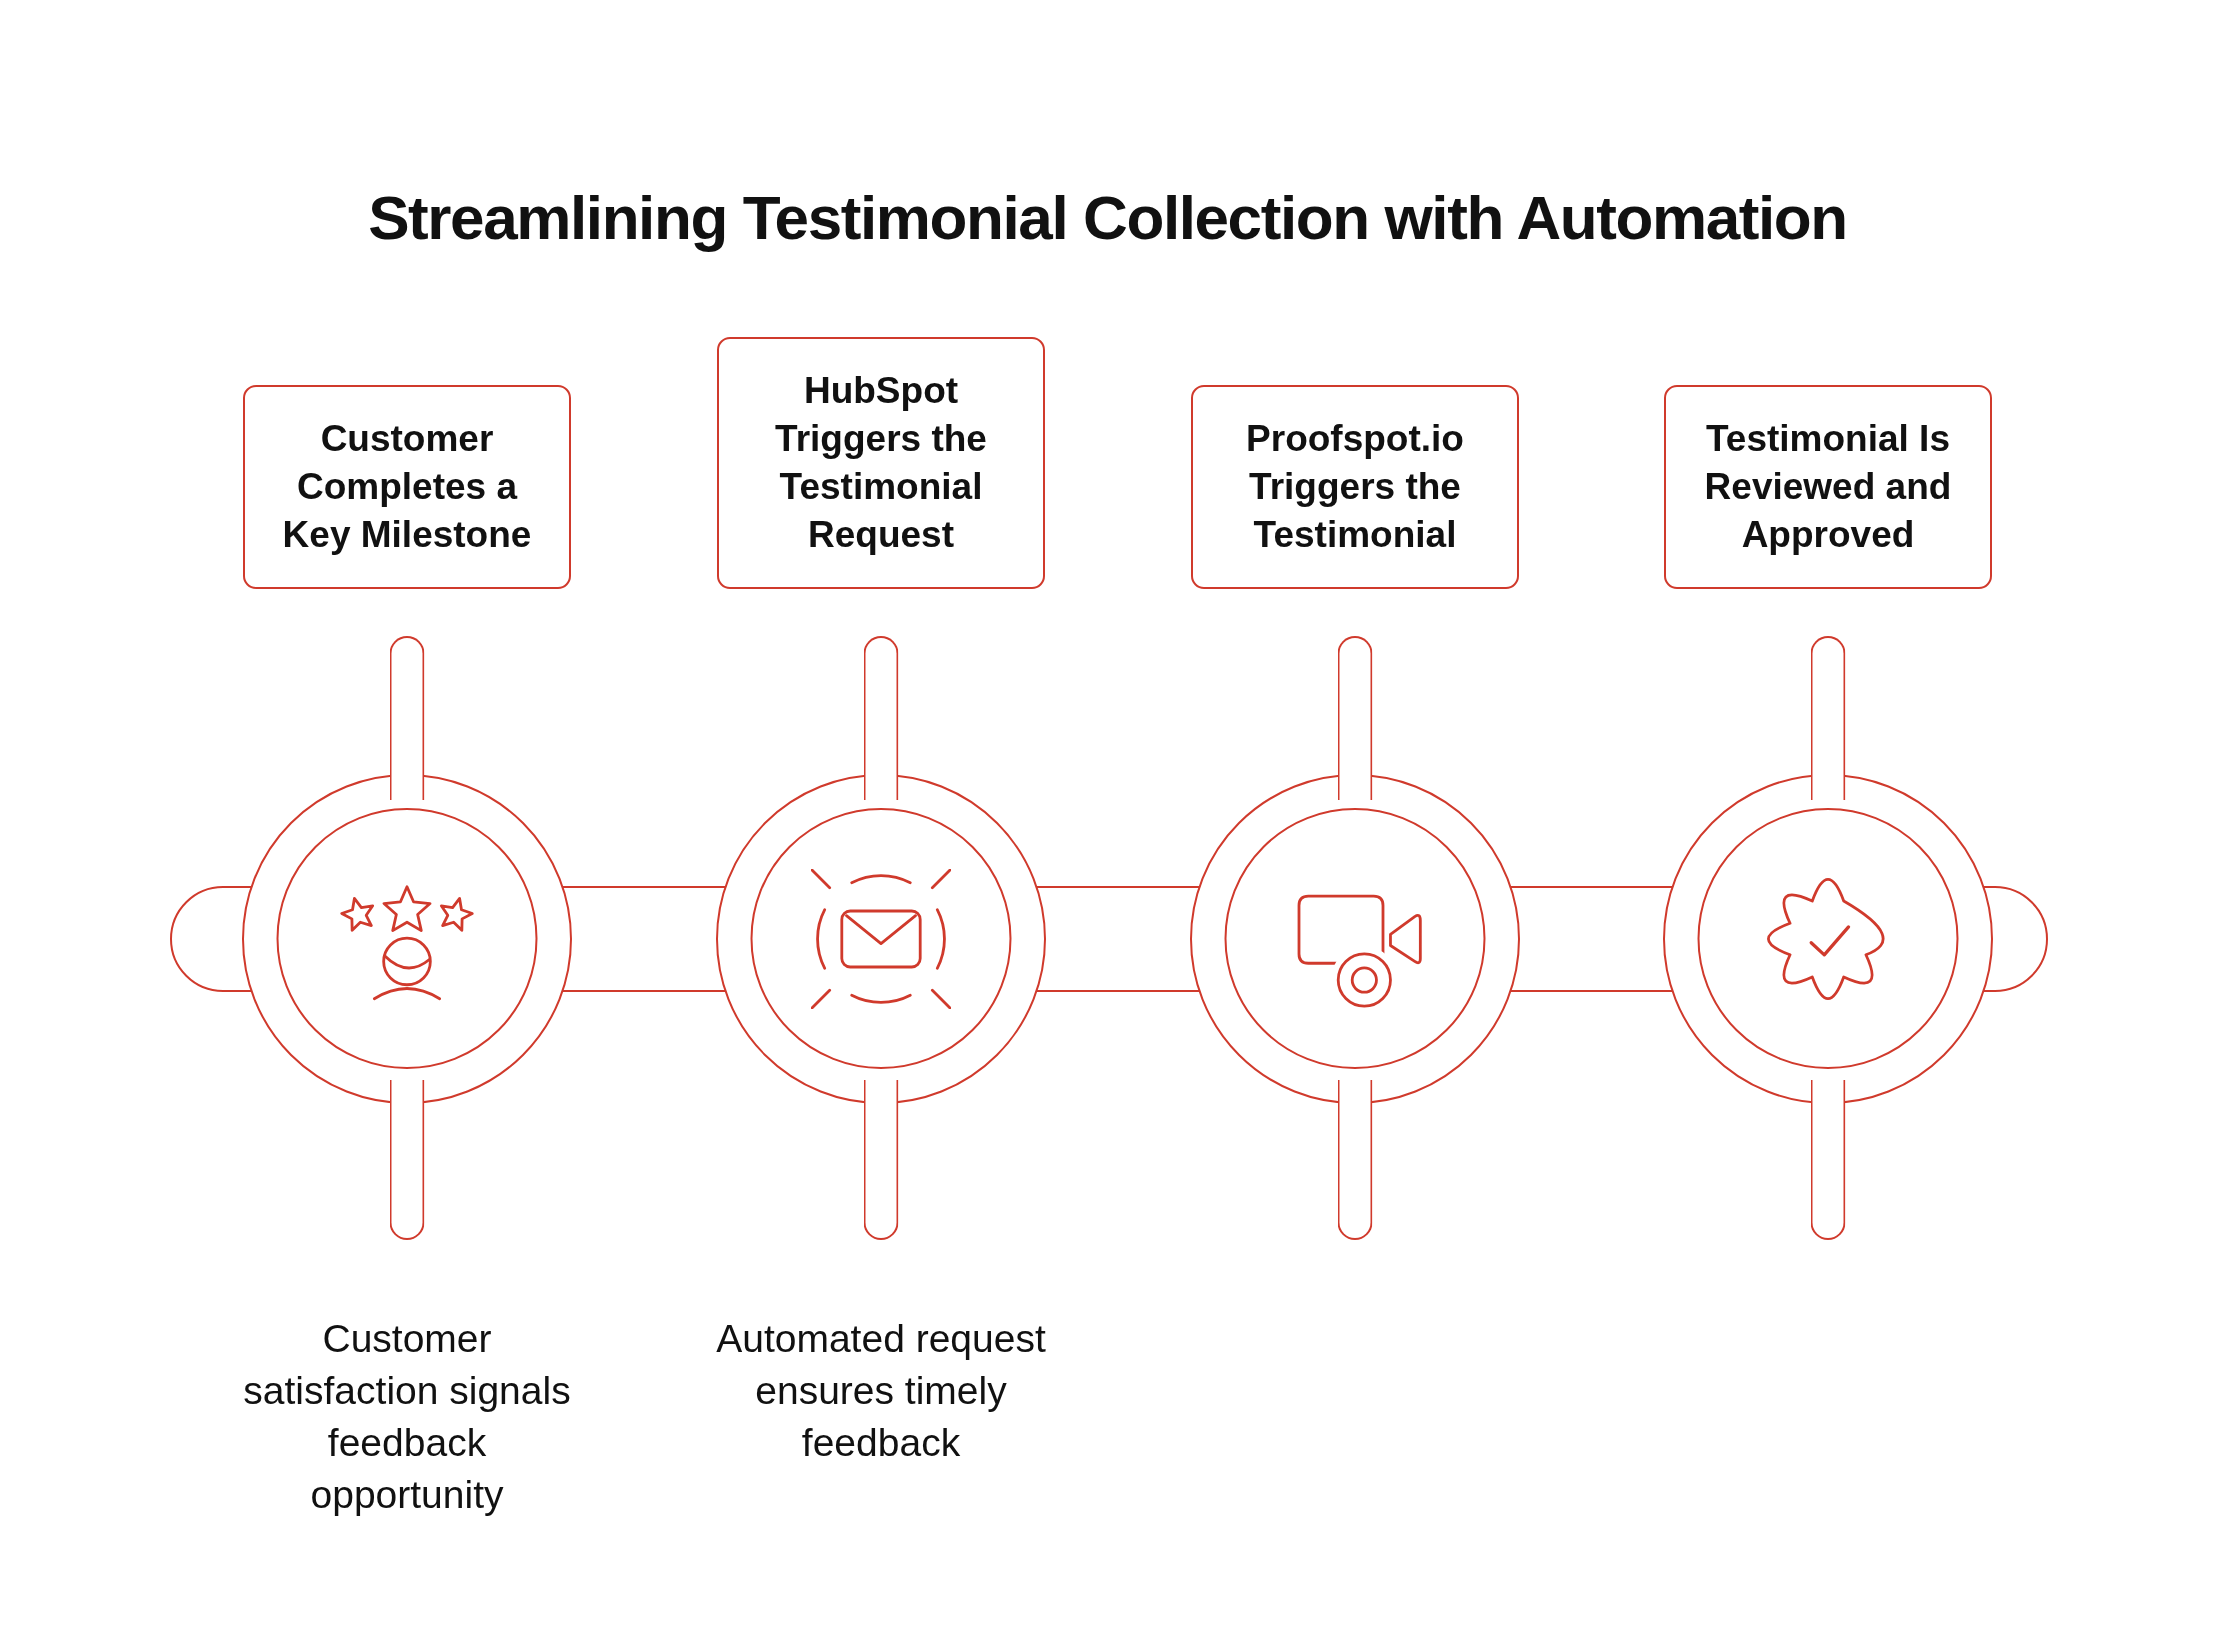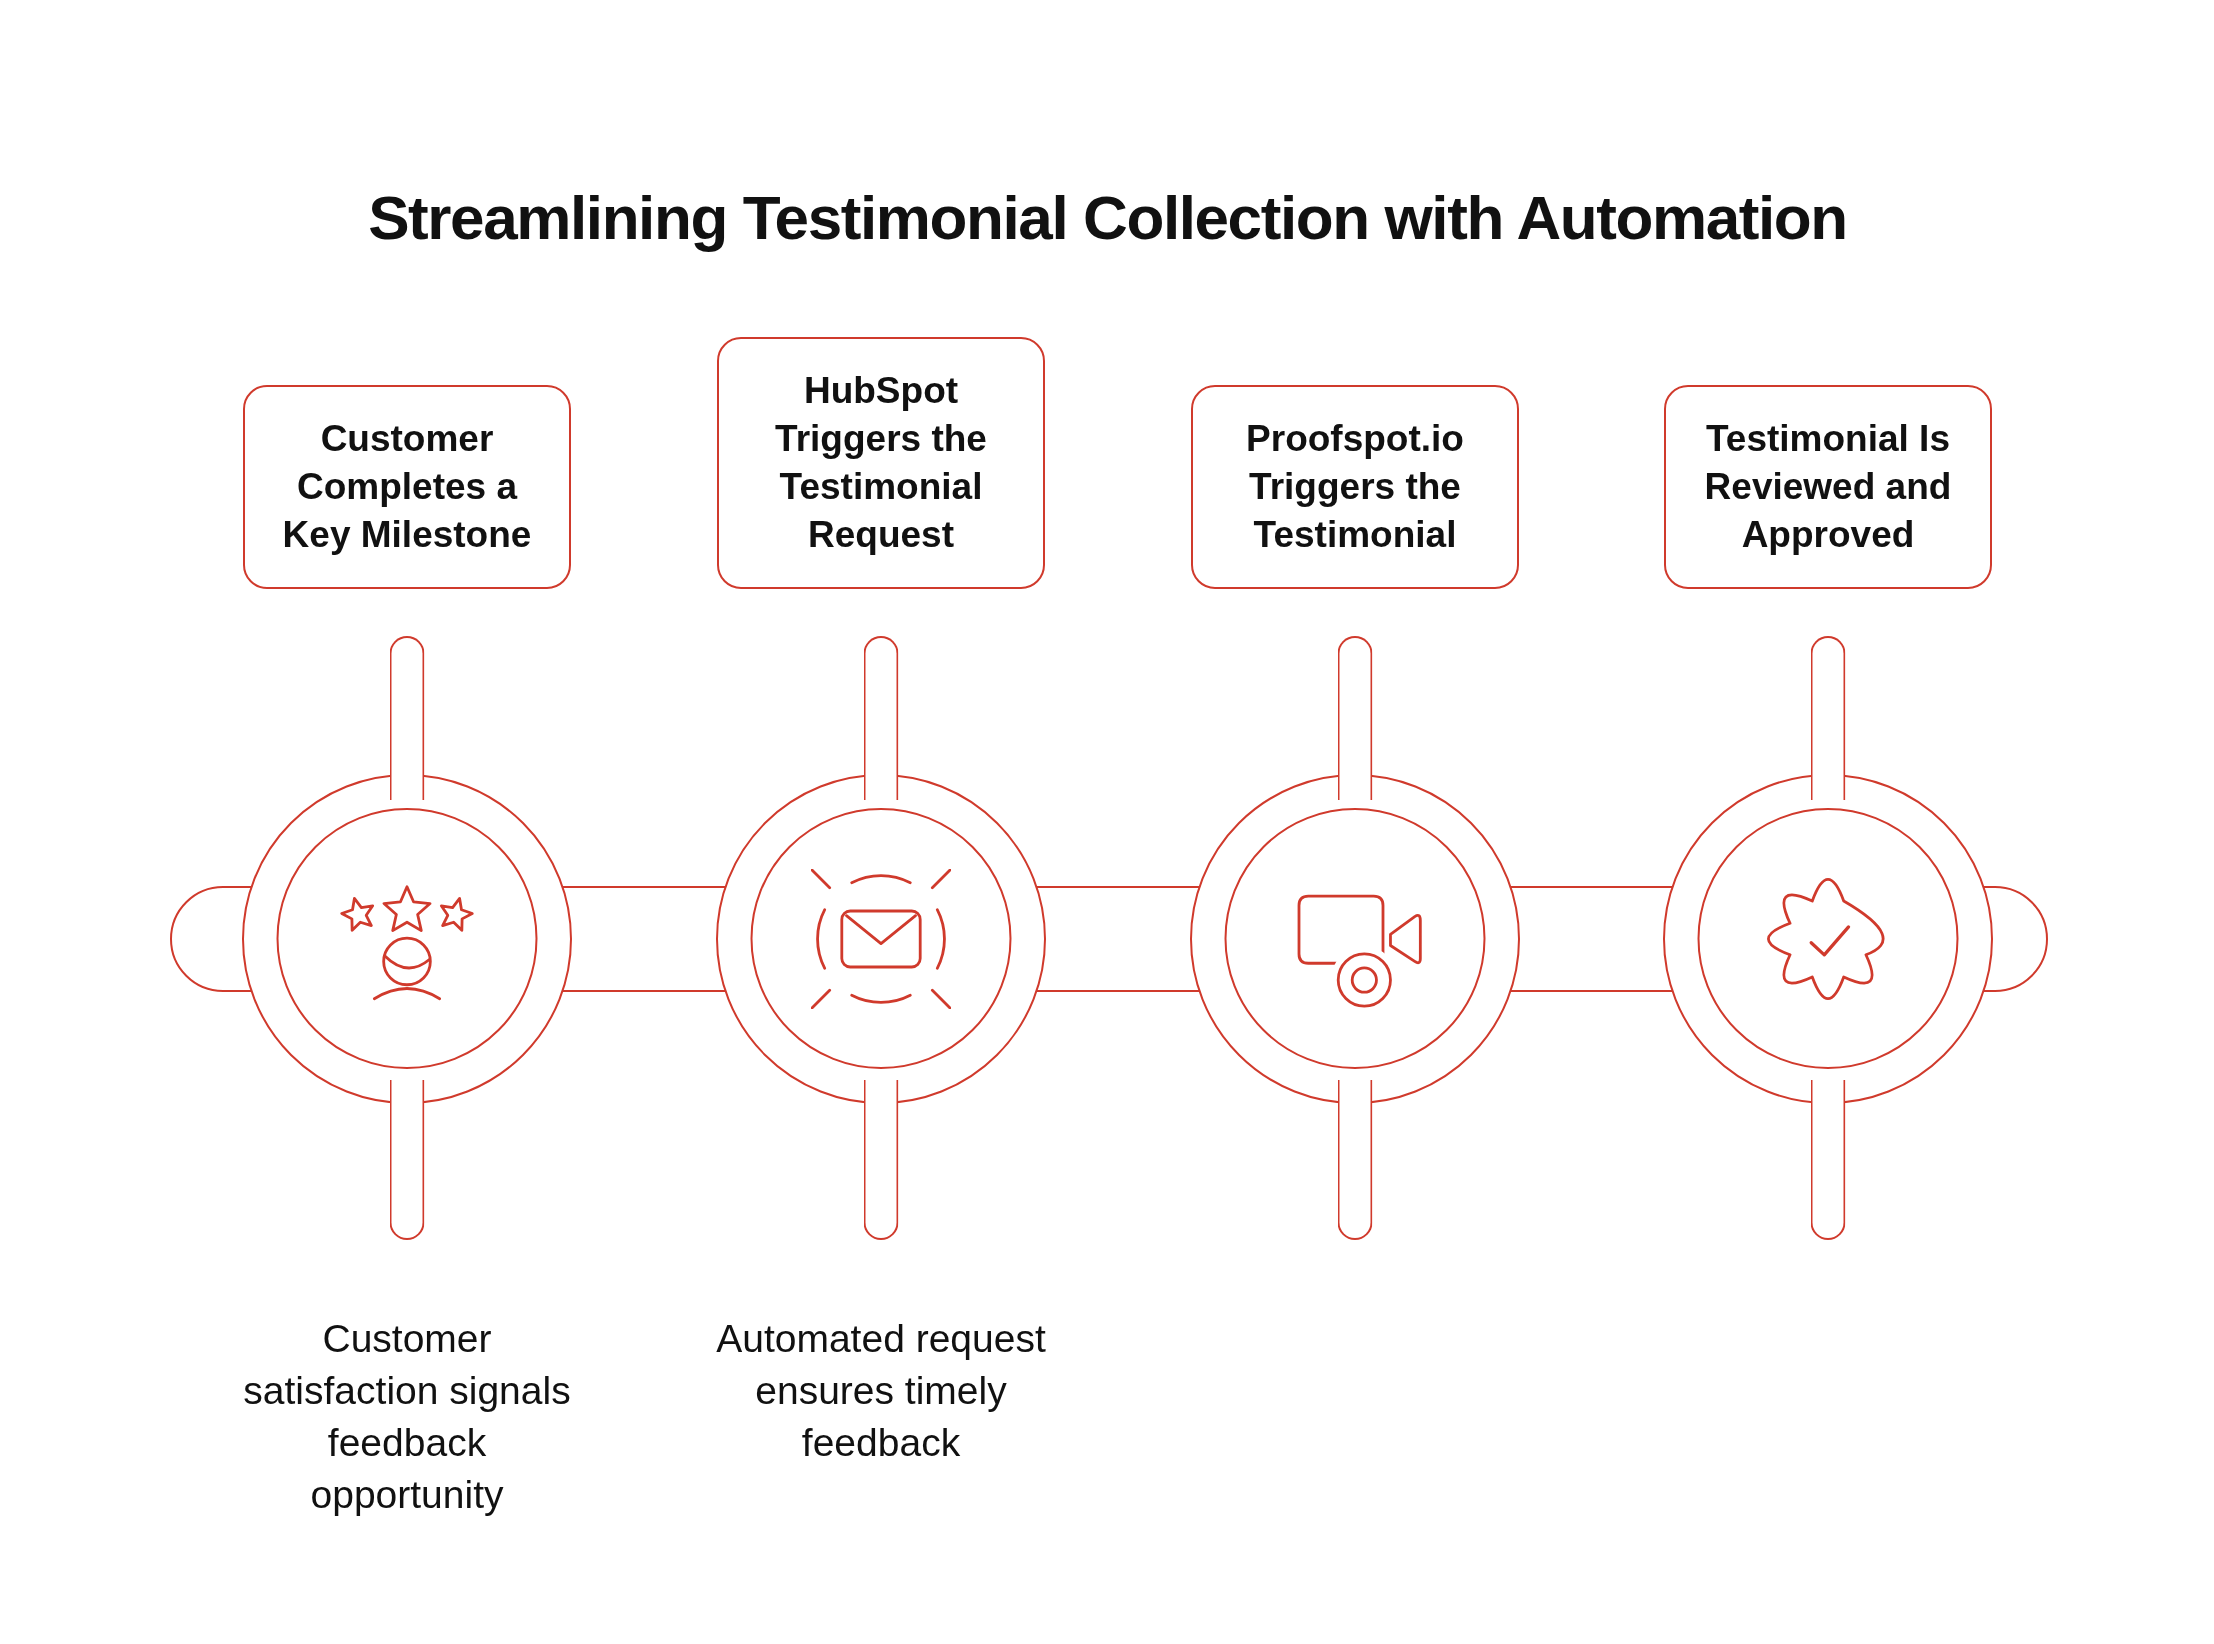--- a/index.html
+++ b/index.html
@@ -33,21 +33,21 @@
     border-radius:53px;
     background:var(--bg);
     z-index:1;
   }
   .step-box{
     position:absolute;
     bottom:1055px;           
     width:328px;
     transform:translateX(-50%);
     border:2.8px solid var(--accent);
-    border-radius:24px;
+    border-radius:13px;
     background:var(--bg);
     padding:28px 17px;
     display:flex;align-items:center;justify-content:center;
     z-index:2;
   }
   .box-label{
     font-size:37px;font-weight:700;line-height:1.3;
     color:var(--text);text-align:center;
     white-space:pre-line;
   }

